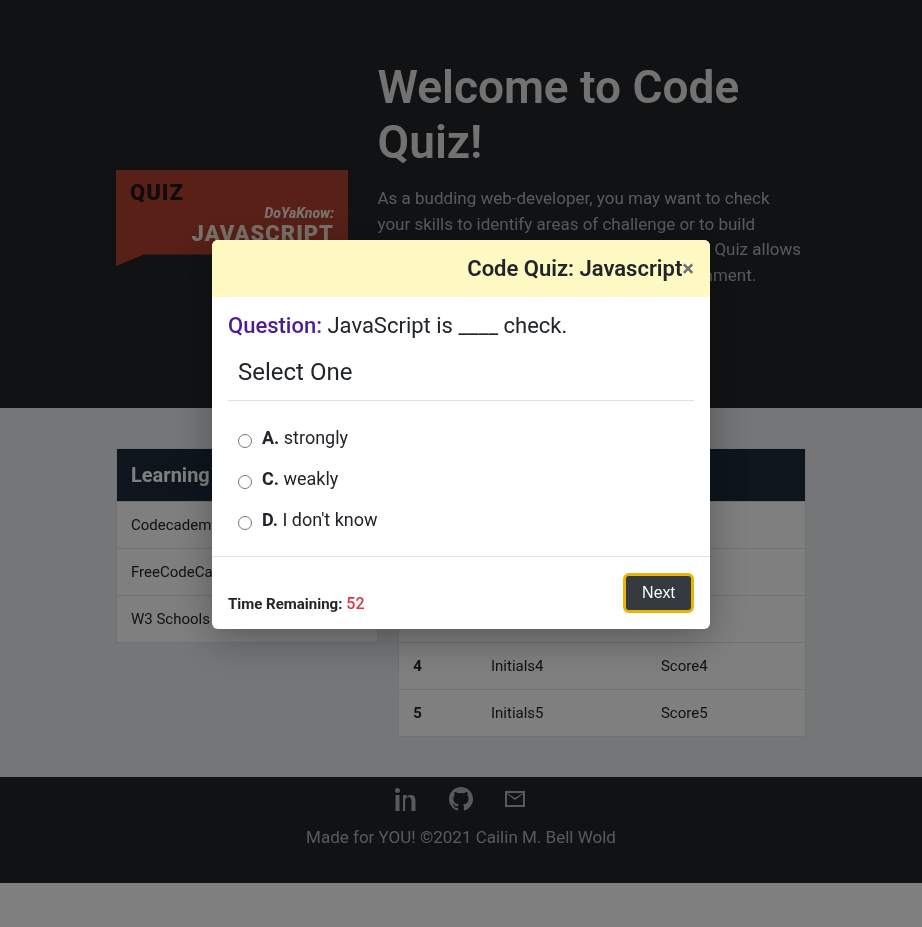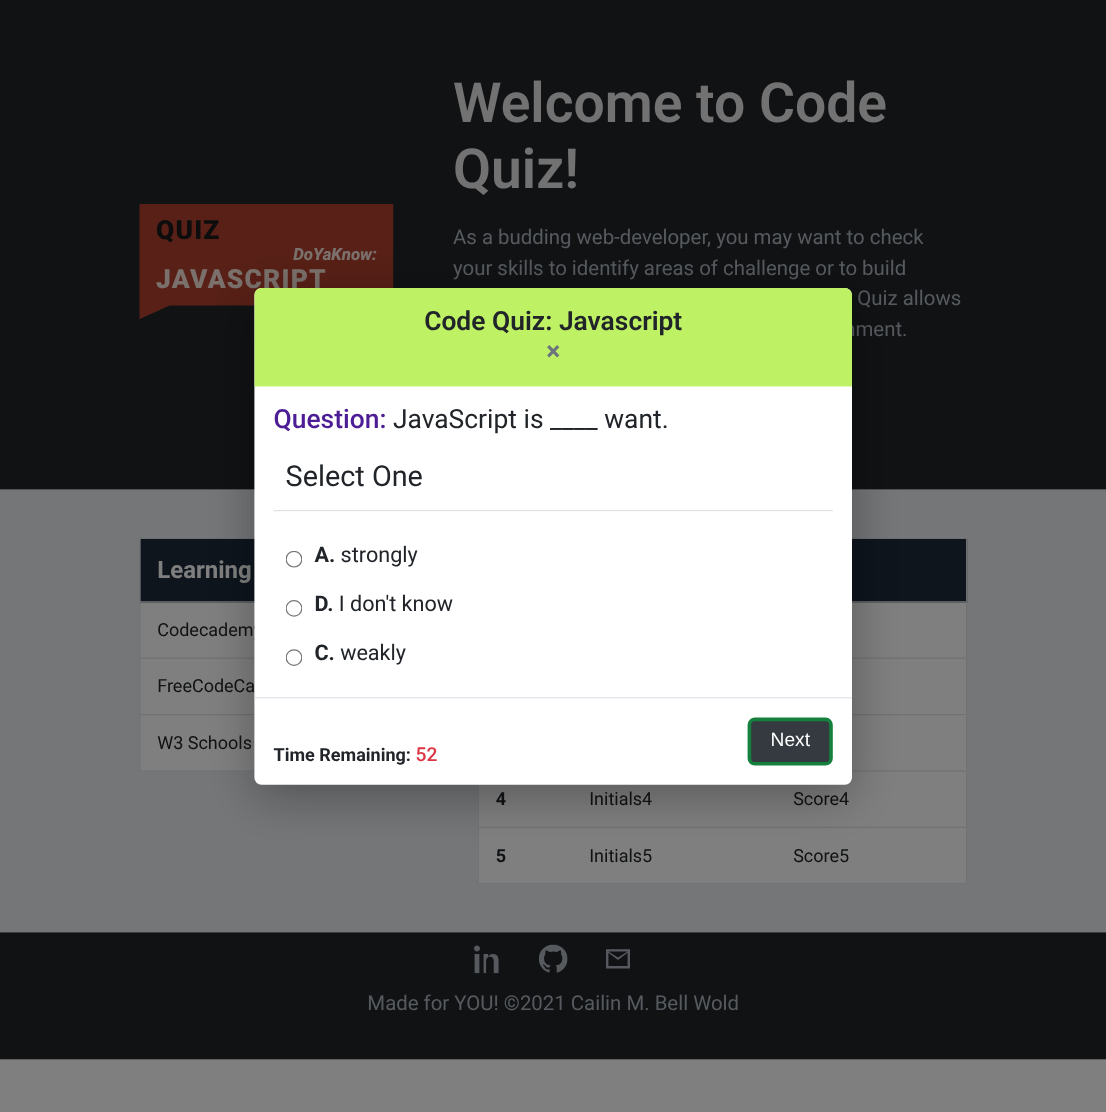--- a/index.html
+++ b/index.html
@@ -27,21 +27,21 @@
       flex: 0 0 35%;
       padding-top: 110px;
     }
     .hero-right {
       flex: 1;
     }
     .logo-badge {
       background: #b0412e;
       color: #fff;
       padding: 10px 14px 20px;
-      width: 212px;
+      width: 232px;
       position: relative;
       clip-path: polygon(0 0, 100% 0, 100% 88%, 12% 88%, 0 100%);
     }
     .logo-quiz {
       font-weight: 900;
       font-size: 22px;
       color: #1a1a1a;
       letter-spacing: 1px;
     }
     .logo-doyaknow {
@@ -49,21 +49,21 @@
       font-size: 14px;
       color: #f7e4dc;
       text-align: right;
       font-style: italic;
     }
     .logo-js {
       font-weight: 900;
       font-size: 22px;
       color: #f5e2d8;
       letter-spacing: 1px;
-      text-align: left;
+      text-align: right;
     }
     .hero h1 {
       font-size: 46px;
       font-weight: 600;
       color: #e5e5e5;
       margin-bottom: 16px;
       line-height: 1.2;
     }
     .hero p {
       color: #adb5bd;
@@ -130,26 +130,25 @@
       padding-top: 240px;
     }
     .modal {
       background: #fff;
       border-radius: 6px;
       width: 498px;
       box-shadow: 0 10px 40px rgba(0,0,0,0.3);
       overflow: hidden;
     }
     .modal-header {
-      background: #bef264;
+      background: #fef9c3;
       padding: 16px 16px;
       display: flex;
       justify-content: flex-end;
       align-items: center;
-      flex-direction: column;
     }
     .modal-header h2 {
       font-size: 22px;
       font-weight: 600;
       color: #212529;
     }
     .close {
       color: #6c757d;
       font-size: 22px;
       font-weight: 700;
@@ -188,21 +187,21 @@
       padding: 16px;
       display: flex;
       justify-content: space-between;
       align-items: flex-end;
     }
     .time-label { font-weight: 700; font-size: 15px; }
     .time-value { color: #dc3545; font-weight: 500; }
     .next-btn {
       background: #343a40;
       color: #fff;
-      border: 3px solid #15803d;
+      border: 3px solid #eab308;
       border-radius: 6px;
       padding: 8px 16px;
       font-size: 16px;
       cursor: pointer;
     }
   </style>
 </head>
 <body>
 
 <div class="hero">
@@ -303,35 +302,35 @@
 
 <div class="overlay">
   <div class="modal">
     <div class="modal-header">
       <h2>Code Quiz: Javascript</h2>
       <span class="close">×</span>
     </div>
     <div class="modal-body">
       <div class="question-line">
         <span class="question-label">Question:</span>
-        <span>JavaScript is ____ want.</span>
+        <span>JavaScript is ____ check.</span>
       </div>
       <div class="select-one">Select One</div>
       <hr class="hr">
       <label class="option">
         <input type="radio" name="q" style="">
         <span><span class="letter">A.</span> <span>strongly</span></span>
       </label>
       <label class="option">
         <input type="radio" name="q" style="">
-        <span><span class="letter">D.</span> <span>I don't know</span></span>
+        <span><span class="letter">C.</span> <span>weakly</span></span>
       </label>
       <label class="option">
         <input type="radio" name="q" style="">
-        <span><span class="letter">C.</span> <span>weakly</span></span>
+        <span><span class="letter">D.</span> <span>I don't know</span></span>
       </label>
     </div>
     <div class="modal-footer">
       <div>
         <span class="time-label">Time Remaining:</span>
         <span class="time-value">52</span>
       </div>
       <button class="next-btn">Next</button>
     </div>
   </div>

